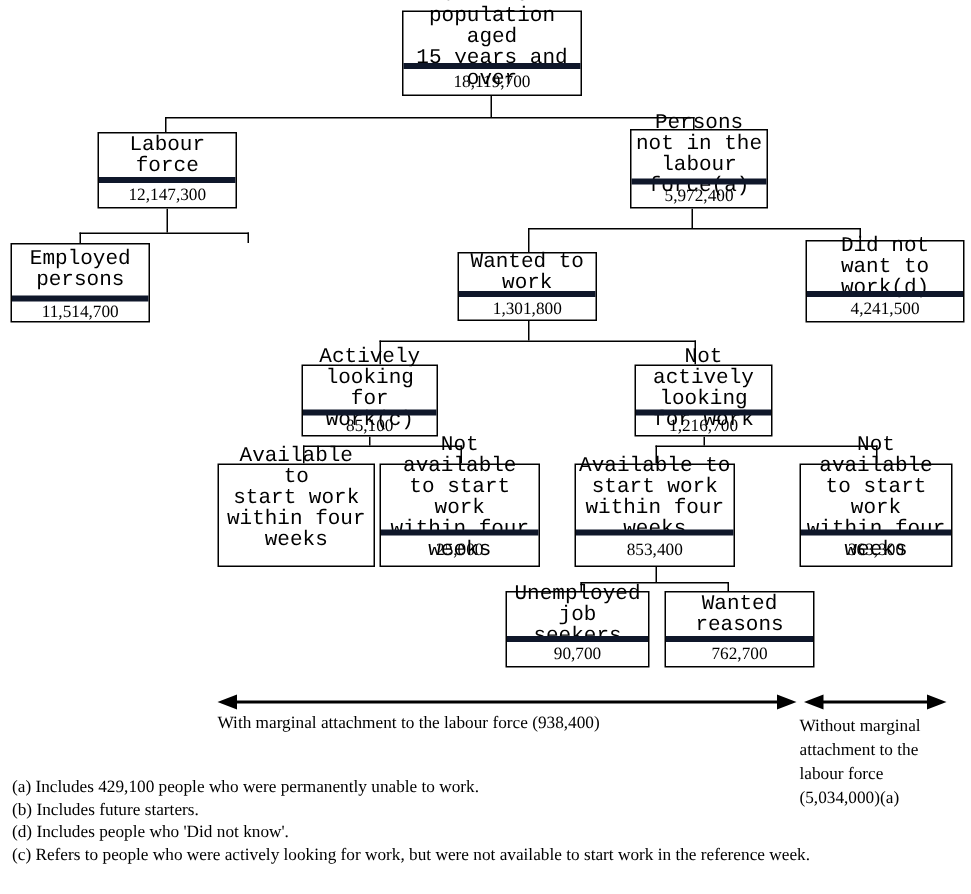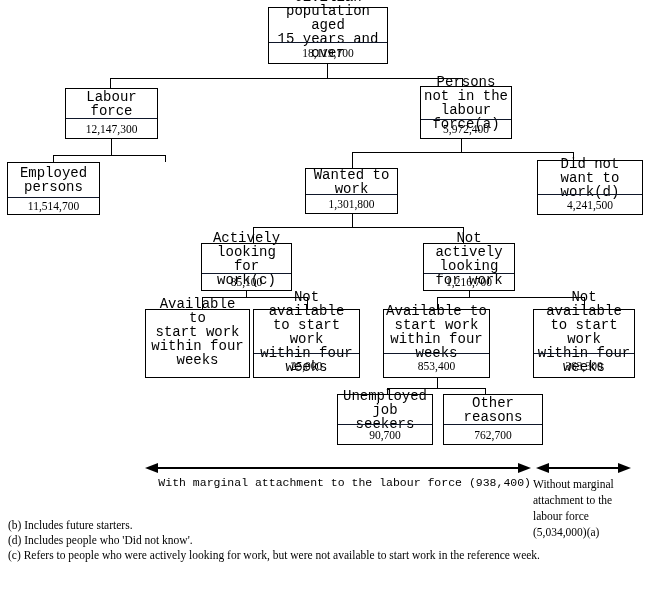--- a/index.html
+++ b/index.html
@@ -26,40 +26,40 @@
     align-items:center;
     justify-content:center;
     white-space:pre-line;
     font-size:14px;
     line-height:14px;
     padding:0 2px;
     font-family:Liberation Mono, monospace;
   }
   .node-value{
     flex:1 1 auto;
-    border-top:1px solid #0f172a;
+    border-top:4px solid #0f172a;
     display:flex;
     align-items:center;
     justify-content:center;
     font-size:11.5px;
   }
   .hline,.vline{position:absolute;background:#000;}
   .hline{height:1px;}
   .vline{width:1px;}
   .arrow{position:absolute;height:12px;}
   .arrow-shaft{position:absolute;left:9px;right:9px;top:5px;height:2px;background:#000;}
   .arrowhead{position:absolute;width:0;height:0;top:1px;}
   .arrowhead.left{left:0;border-top:5px solid transparent;border-bottom:5px solid transparent;border-right:13px solid #000;}
   .arrowhead.right{right:0;border-top:5px solid transparent;border-bottom:5px solid transparent;border-left:13px solid #000;}
   .arrow-caption{
     position:absolute;
     font-size:11.5px;
     line-height:15px;
   }
-  .caption-center{text-align:right;font-family:Liberation Mono, monospace;}
+  .caption-center{text-align:left;}
   .caption-multiline{white-space:pre-line;line-height:16px;text-align:left;}
   .footnotes{
     position:absolute;
     left:8px;top:518px;
     font-size:11.5px;
     line-height:15px;
   }
   .footnote{white-space:nowrap;}
 </style>
 </head>
@@ -176,21 +176,21 @@
     <div class="node-value">363,300</div>
   </div>
 
   <div class="node" style="left:337px;top:394px;width:96px;height:51px">
     <div class="node-label" style="height:29px">Unemployed
 job seekers</div>
     <div class="node-value">90,700</div>
   </div>
 
   <div class="node" style="left:443px;top:394px;width:100px;height:51px">
-    <div class="node-label" style="height:29px">Other
+    <div class="node-label" style="height:29px">Wanted
 reasons</div>
     <div class="node-value">762,700</div>
   </div>
 
   <div class="arrow" style="left:145px;top:462px;width:386px">
     <div class="arrowhead left"></div>
     <div class="arrow-shaft"></div>
     <div class="arrowhead right"></div>
   </div>
   <div class="arrow" style="left:536px;top:462px;width:95px">
@@ -200,18 +200,19 @@
   </div>
 
   <div class="arrow-caption caption-center" style="left:145px;top:475px;width:386px">With marginal attachment to the labour force (938,400)</div>
 
   <div class="arrow-caption caption-multiline" style="left:533px;top:476px;width:112px">Without marginal
 attachment to the
 labour force
 (5,034,000)(a)</div>
 
   <div class="footnotes">
+    <div class="footnote">(a) Includes 429,100 people who were permanently unable to work.</div>
     <div class="footnote">(b) Includes future starters.</div>
     <div class="footnote">(d) Includes people who 'Did not know'.</div>
     <div class="footnote">(c) Refers to people who were actively looking for work, but were not available to start work in the reference week.</div>
   </div>
 
 </div>
 
 </body></html>

